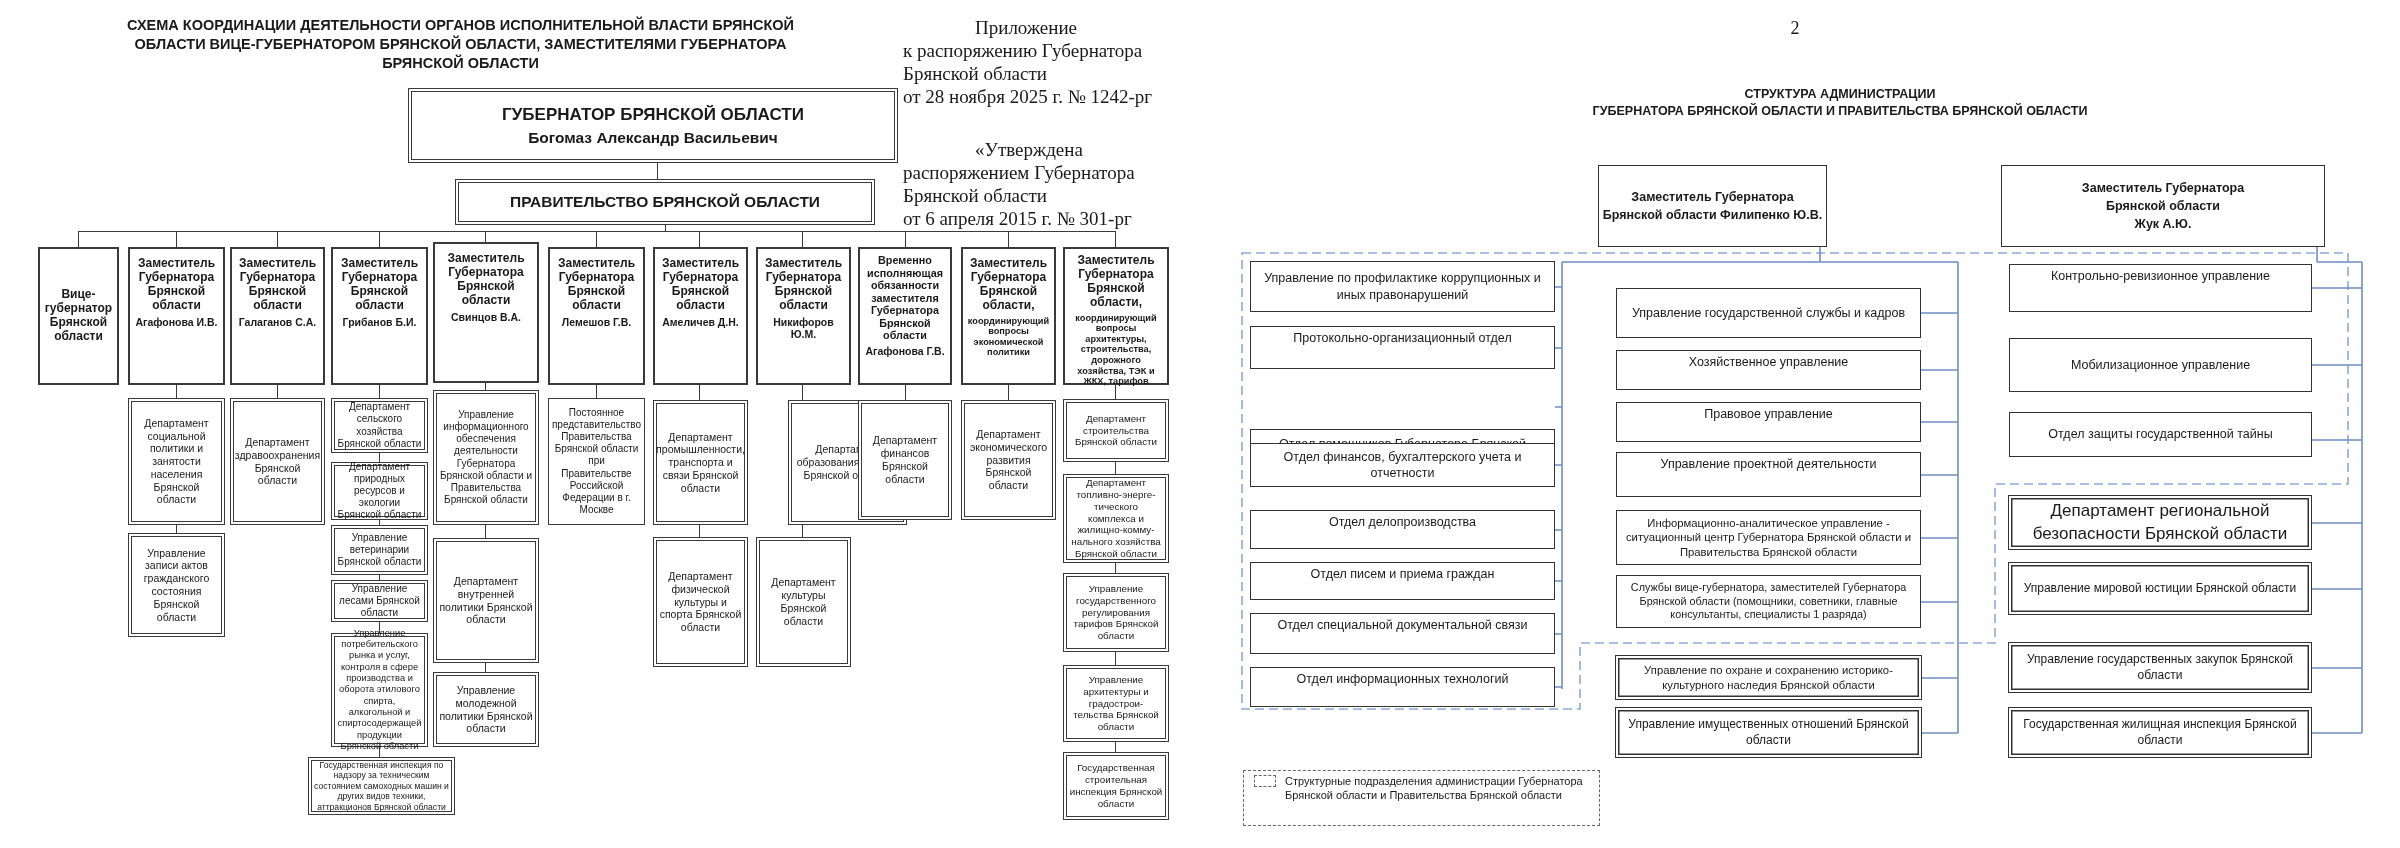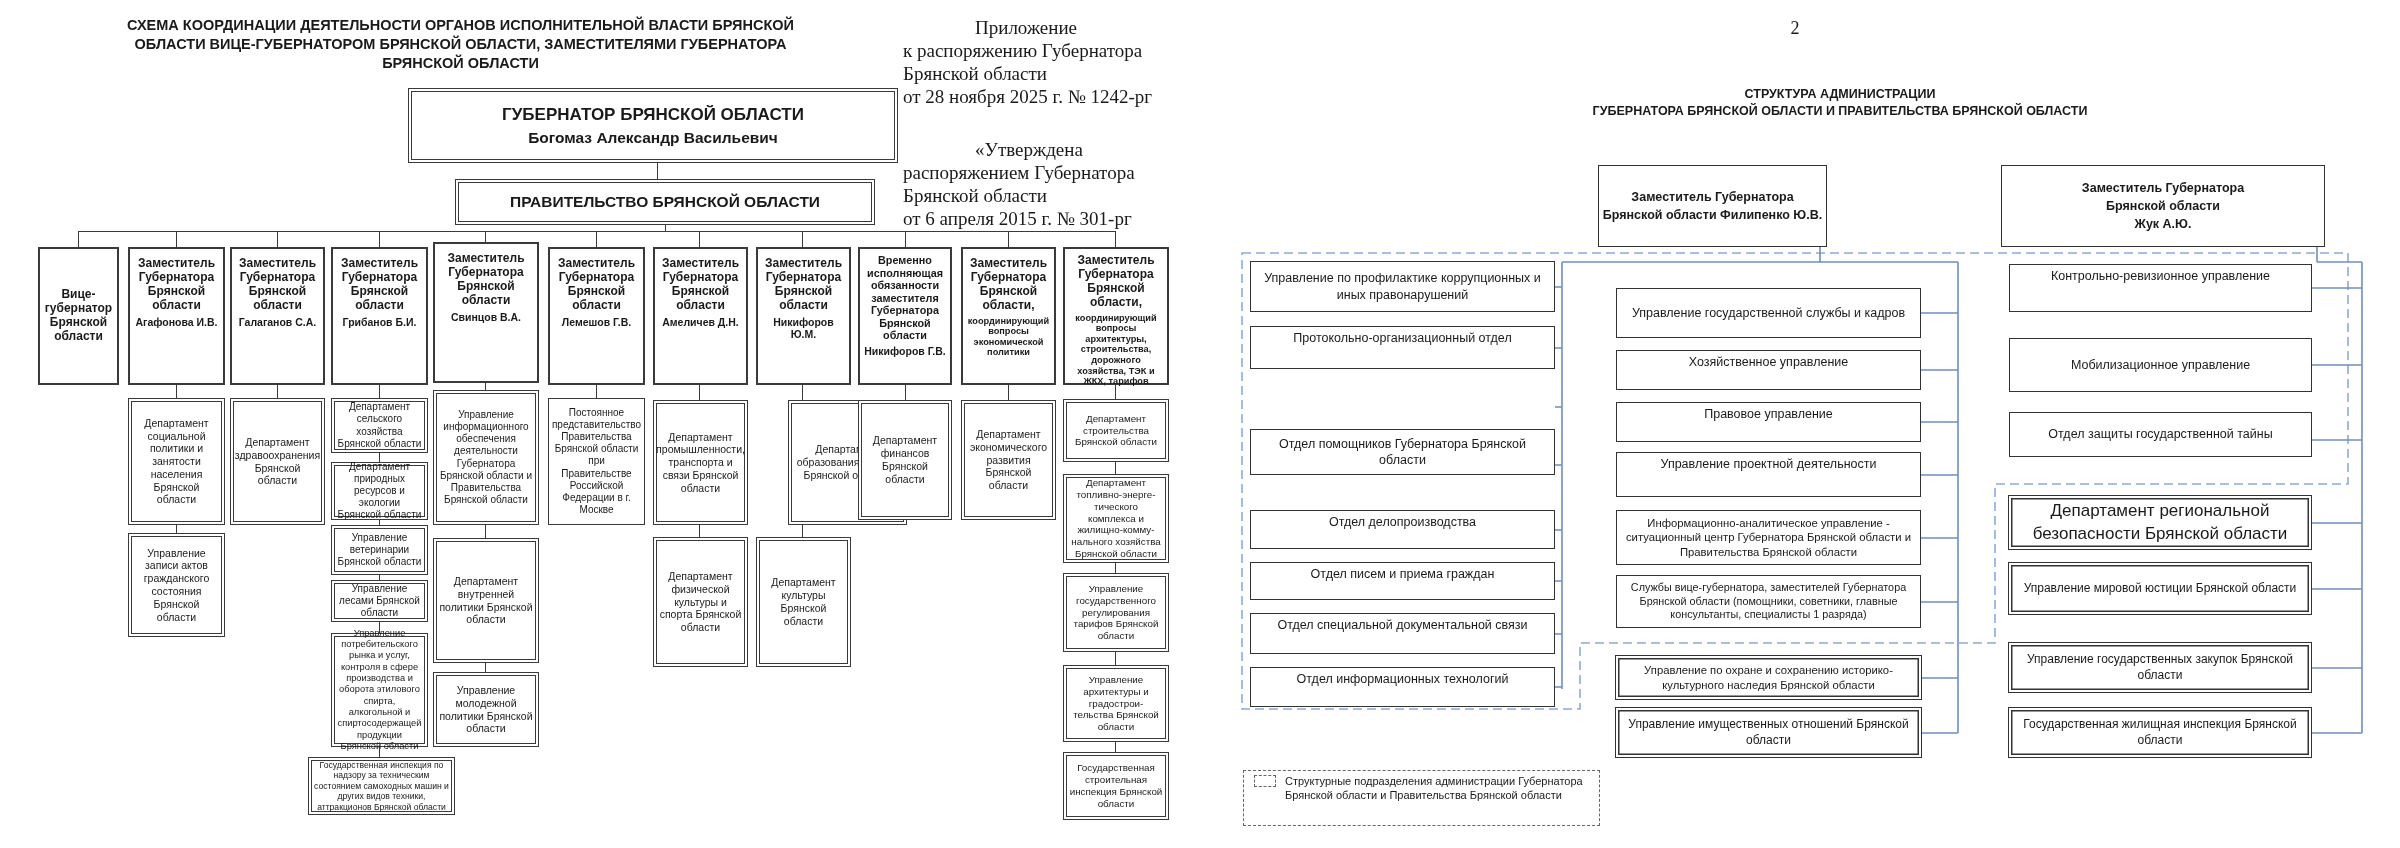--- a/index.html
+++ b/index.html
@@ -112,21 +112,21 @@
   <div class="bx sb dep" style="left:653px;top:247px;width:95px;height:138px;">
     <span>Заместитель Губернатора Брянской области</span>
     <span class="nm">Амеличев Д.Н.</span>
   </div>
   <div class="bx sb dep" style="left:756px;top:247px;width:95px;height:138px;">
     <span>Заместитель Губернатора Брянской области</span>
     <span class="nm">Никифоров Ю.М.</span>
   </div>
   <div class="bx sb dep" style="left:858px;top:247px;width:94px;height:138px;font-size:10.8px;padding-top:5px;">
     <span>Временно исполняющая обязанности заместителя Губернатора Брянской области</span>
-    <span class="nm">Никифоров Г.В.</span>
+    <span class="nm">Агафонова Г.В.</span>
   </div>
   <div class="bx sb dep" style="left:961px;top:247px;width:95px;height:138px;">
     <span>Заместитель Губернатора Брянской области,</span>
     <span class="note">координирующий вопросы экономической политики</span>
   </div>
   <div class="bx sb dep" style="left:1063px;top:247px;width:106px;height:138px;padding-top:5px;">
     <span>Заместитель Губернатора Брянской области,</span>
     <span class="note">координирующий вопросы архитектуры, строительства, дорожного хозяйства, ТЭК и ЖКХ, тарифов</span>
   </div>
 
@@ -184,20 +184,21 @@
 
   <div class="bx p2top pre" style="left:1598px;top:165px;width:229px;height:82px;">Заместитель Губернатора
 Брянской области Филипенко Ю.В.</div>
   <div class="bx p2top pre" style="left:2001px;top:165px;width:324px;height:82px;">Заместитель Губернатора
 Брянской области
 Жук А.Ю.</div>
 
   <div class="bx b2" style="left:1250px;top:261px;width:305px;height:51px;">Управление по профилактике коррупционных и иных правонарушений</div>
   <div class="bx b2" style="left:1250px;top:326px;width:305px;height:43px;justify-content:flex-start;">Протокольно-организационный отдел</div>
   <div class="bx b2" style="left:1250px;top:384px;width:305px;height:46px;margin-top:45px;">Отдел помощников Губернатора Брянской области</div>
+  <div class="bx b2" style="left:1250px;top:443px;width:305px;height:44px;">Отдел финансов, бухгалтерского учета и отчетности</div>
   <div class="bx b2" style="left:1250px;top:510px;width:305px;height:39px;justify-content:flex-start;">Отдел делопроизводства</div>
   <div class="bx b2" style="left:1250px;top:562px;width:305px;height:38px;justify-content:flex-start;">Отдел писем и приема граждан</div>
   <div class="bx b2" style="left:1250px;top:613px;width:305px;height:41px;justify-content:flex-start;">Отдел специальной документальной связи</div>
   <div class="bx b2" style="left:1250px;top:667px;width:305px;height:40px;justify-content:flex-start;">Отдел информационных технологий</div>
 
   <div class="bx b2" style="left:1616px;top:288px;width:305px;height:50px;">Управление государственной службы и кадров</div>
   <div class="bx b2" style="left:1616px;top:350px;width:305px;height:40px;justify-content:flex-start;">Хозяйственное управление</div>
   <div class="bx b2" style="left:1616px;top:402px;width:305px;height:40px;justify-content:flex-start;">Правовое управление</div>
   <div class="bx b2" style="left:1616px;top:452px;width:305px;height:45px;justify-content:flex-start;">Управление проектной деятельности</div>
   <div class="bx b2" style="left:1616px;top:510px;width:305px;height:55px;font-size:11.3px;line-height:1.25;">Информационно-аналитическое управление - ситуационный центр Губернатора Брянской области и Правительства Брянской области</div>

